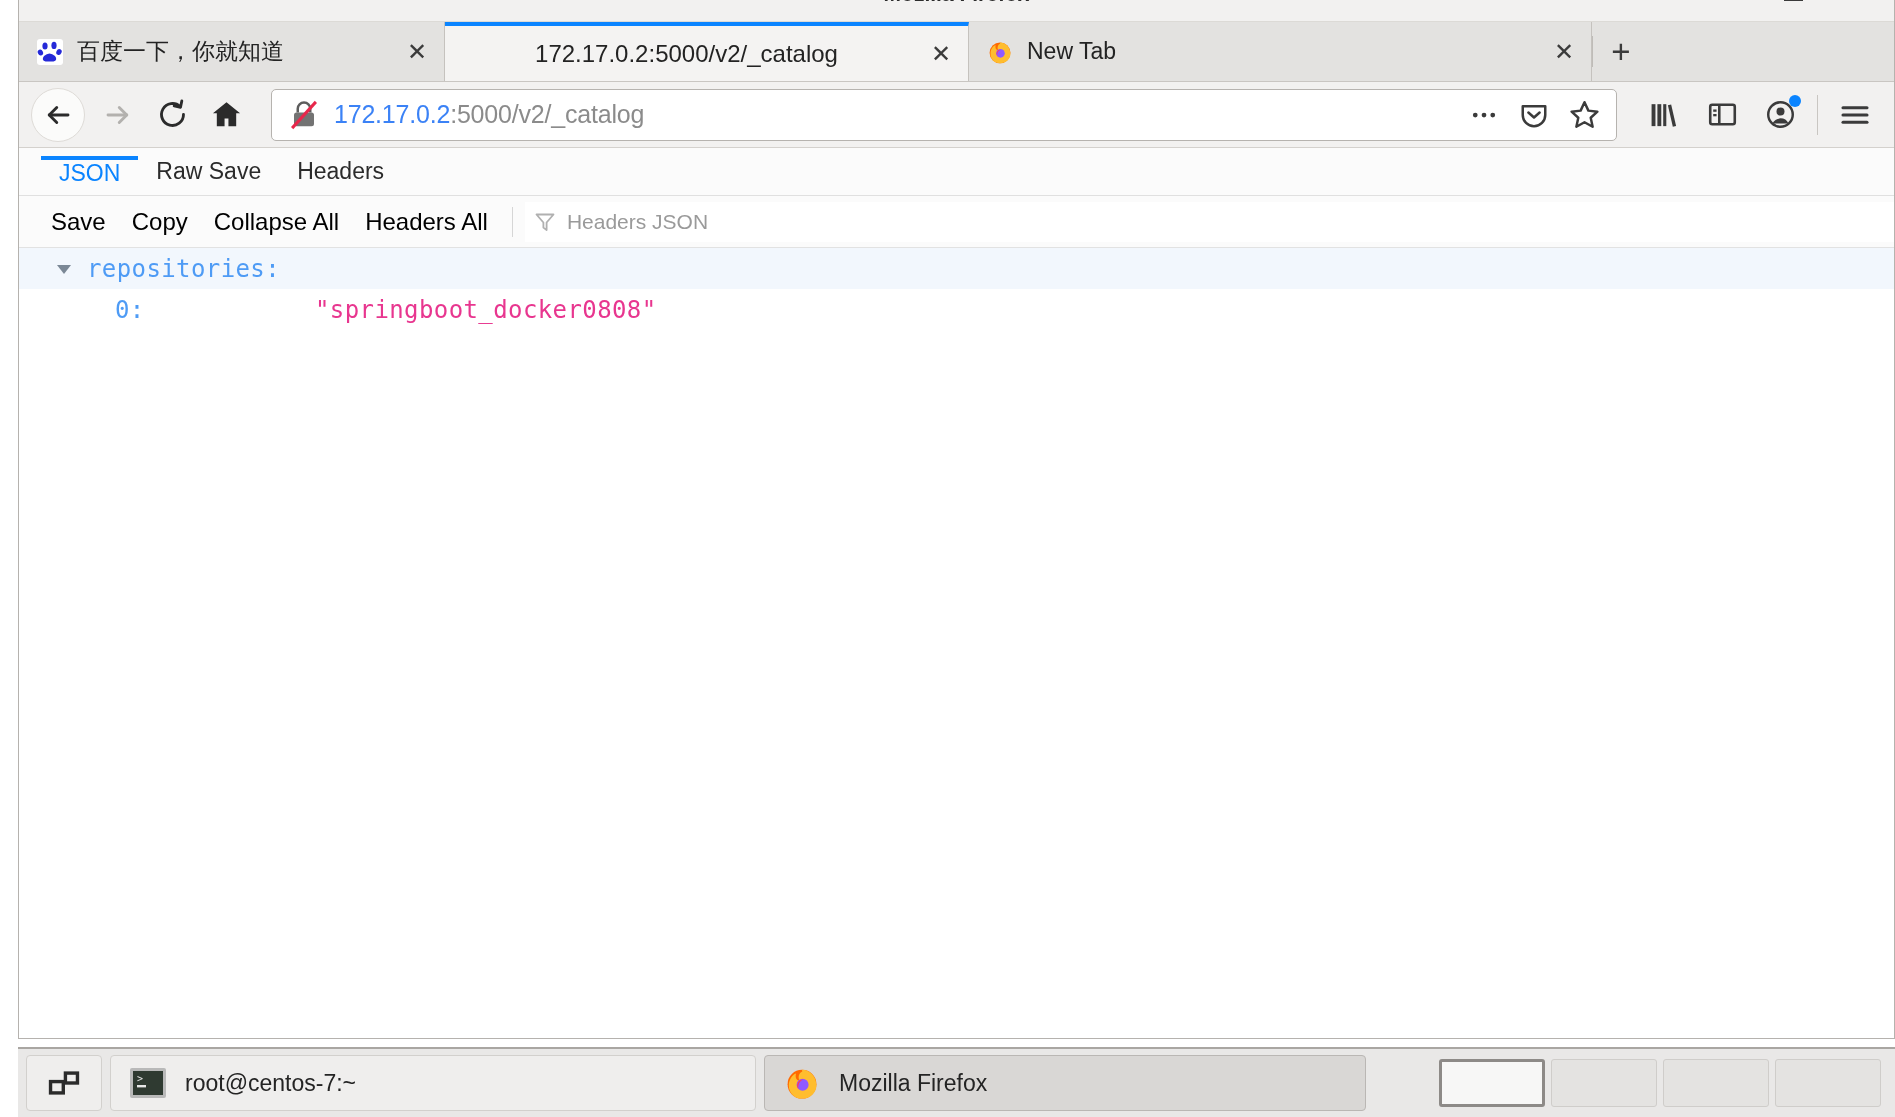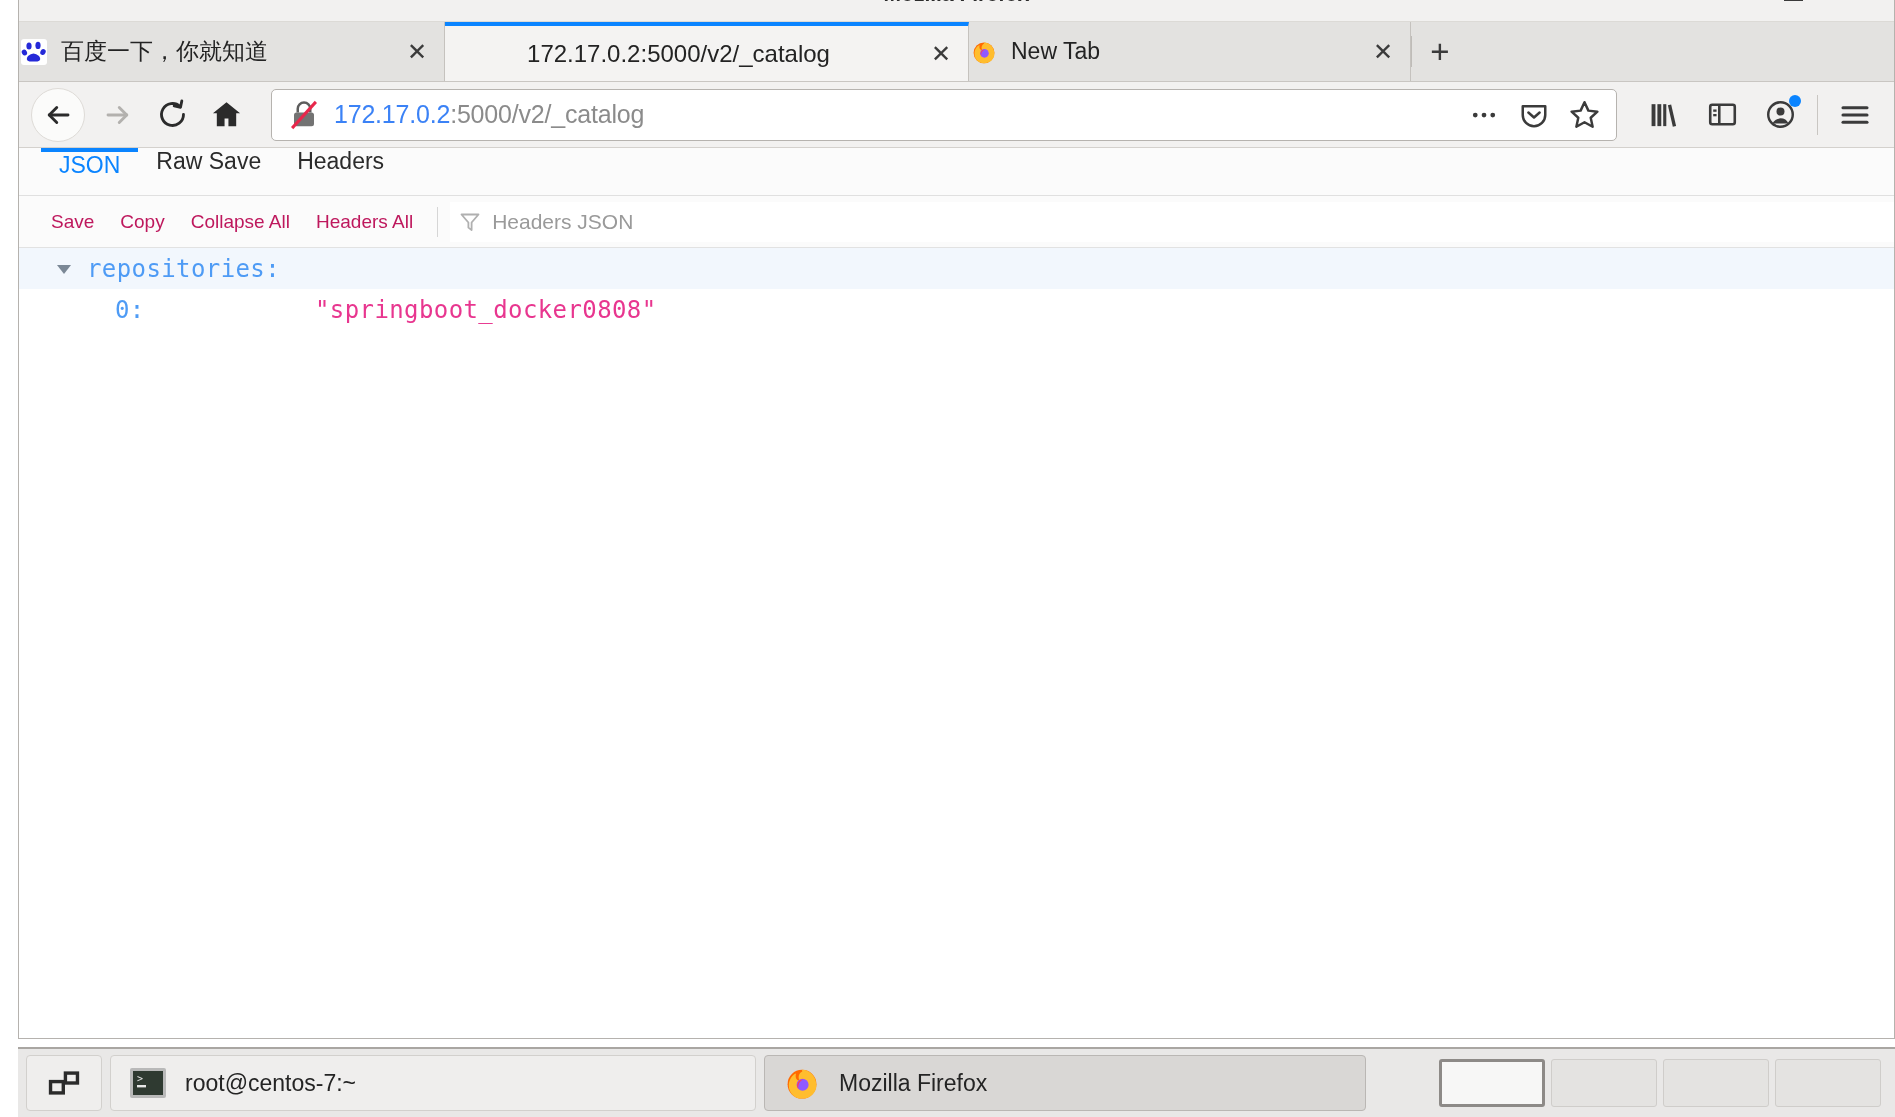--- a/index.html
+++ b/index.html
@@ -64,21 +64,21 @@
   .tabstrip {
     flex: 0 0 60px;
     background: #e3e2e0;
     display: flex; align-items: stretch;
     position: relative;
     border-bottom: 1px solid #c9c6c2;
   }
   .tab {
     position: relative;
     display: flex; align-items: center;
-    padding: 0 14px 0 2px;
+    padding: 0 14px 0 18px;
     background: #e3e2e0;
     border-right: 1px solid #c5c2be;
     min-width: 120px;
   }
   .tab.inactive { background: #e3e2e0; }
   .tab.active {
     background: #f4f3f2;
     border-top: 4px solid #0a84ff;
   }
   .tab-favicon {
@@ -159,21 +159,21 @@
     position: absolute; top: 7px; right: 6px;
     width: 12px; height: 12px; border-radius: 50%;
     background: #0a84ff;
   }
 
   
   .jsonviewer { flex: 1; display: flex; flex-direction: column; background: #ffffff; min-height: 0; }
   .jv-tabs {
     flex: 0 0 48px;
     background: #fbfbfb;
-    display: flex; align-items: flex-start;
+    display: flex; align-items: center;
     border-bottom: 1px solid #e0e0e0;
     padding-left: 22px;
   }
   .jv-tab {
     display: flex; align-items: center;
     padding: 0 18px;
     font-size: 23px;
     color: #2b2b2b;
   }
   .jv-tab.active {
@@ -183,21 +183,21 @@
   }
   .jv-toolbar {
     flex: 0 0 52px;
     background: #fbfbfb;
     display: flex; align-items: center;
     padding-left: 20px;
     border-bottom: 1px solid #e2e2e2;
     gap: 2px;
   }
   .jv-btn {
-    font-size: 19px; color: #be185d;
+    font-size: 24px; color: #000000;
     padding: 4px 12px;
     white-space: nowrap;
   }
   .jv-divider { width:1px; height: 30px; background: #d6d6d6; margin: 0 10px; }
   .jv-filter {
     display: flex; align-items: center; gap: 10px;
     flex: 1; height: 40px; padding: 0 8px;
     background: #ffffff;
   }
   .jv-filter-text { font-size: 21px; color: #9a9a9a; }
@@ -292,21 +292,21 @@
         </div>
         <span class="tab-title">百度一下，你就知道</span>
         <span class="tab-close">✕</span>
       </div>
 
       <div class="tab active" style="width:524px">
         <span class="tab-title" style="text-align:center;font-size:24px;">172.17.0.2:5000/v2/_catalog</span>
         <span class="tab-close">✕</span>
       </div>
 
-      <div class="tab inactive" style="width:442px">
+      <div class="tab inactive" style="width:623px">
         <div class="tab-favicon">
           <svg width="30" height="30" viewBox="0 0 30 30">
             <circle cx="15" cy="16" r="12" fill="#ff6a00"></circle>
             <path d="M15 4 C22 4 27 10 27 17 C27 23 22 28 15 28 C8.5 28 4 23 4 17 C4 12 7 8 10 7 C9 11 11 13 13 13 C11 9 13 5 18 4.5 C16 6 16.5 8 18 9 C20 10 22 12 22 15 C22 19 19 21 16 21 C13 21 11 19 11 17 C11 15 12.5 14 14 14 C12.5 16 14 18 16 18 C18 18 19 16.5 19 15 C19 11 15 9 15 4z" fill="#ffbd2e"></path>
             <circle cx="15.5" cy="16.5" r="5" fill="#9059ff"></circle>
             <path d="M12 20 a5 5 0 0 1 4 -8 a7 7 0 0 0 -4 8z" fill="#ff3860"></path>
           </svg>
         </div>
         <span class="tab-title">New Tab</span>
         <span class="tab-close">✕</span>

